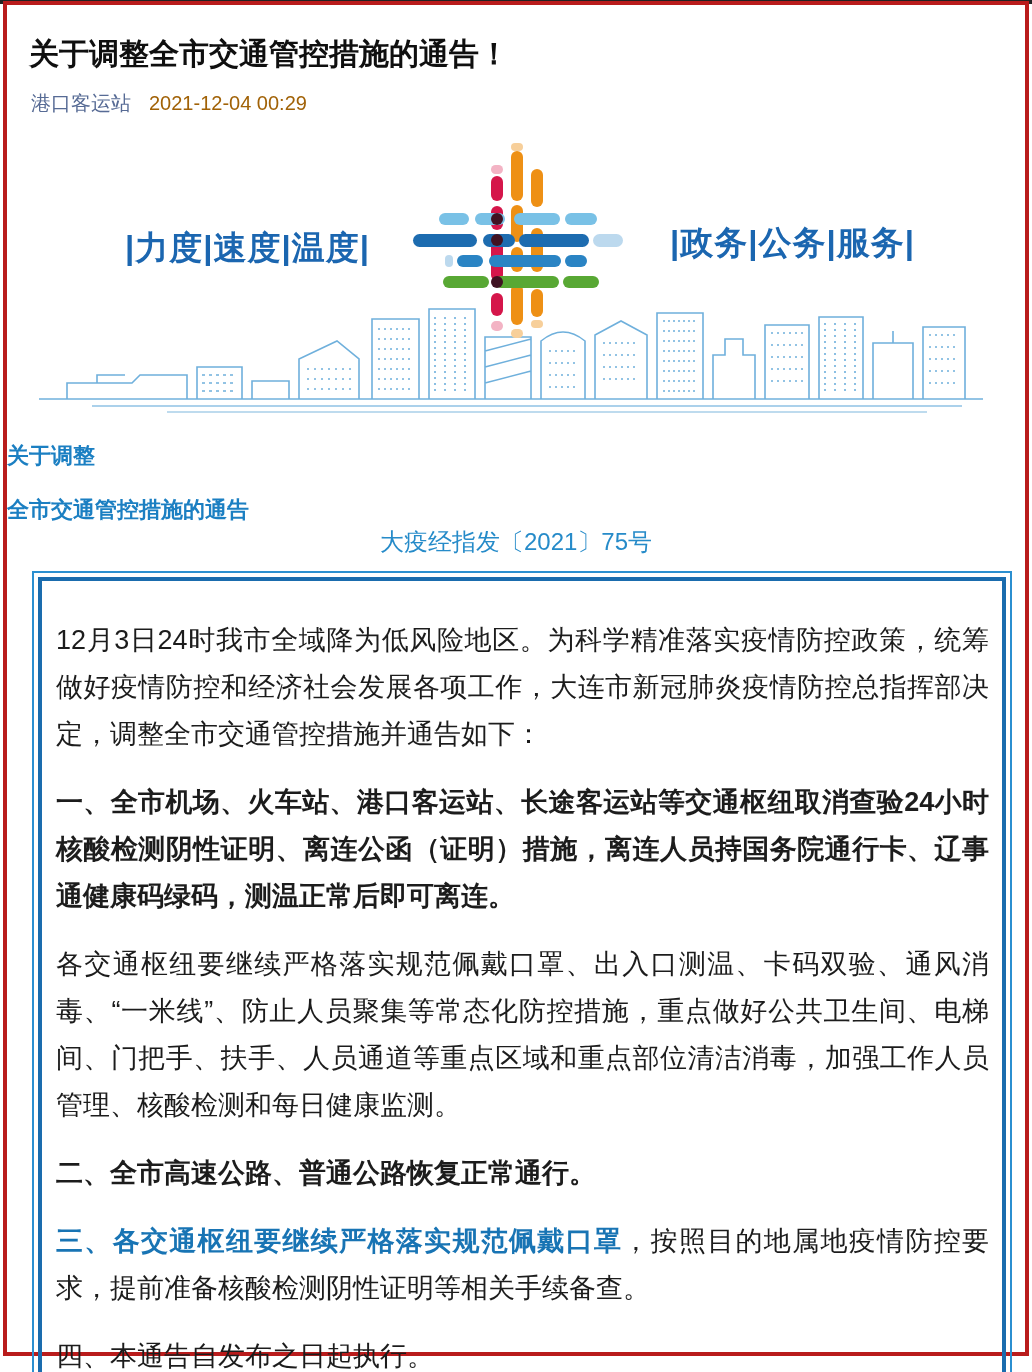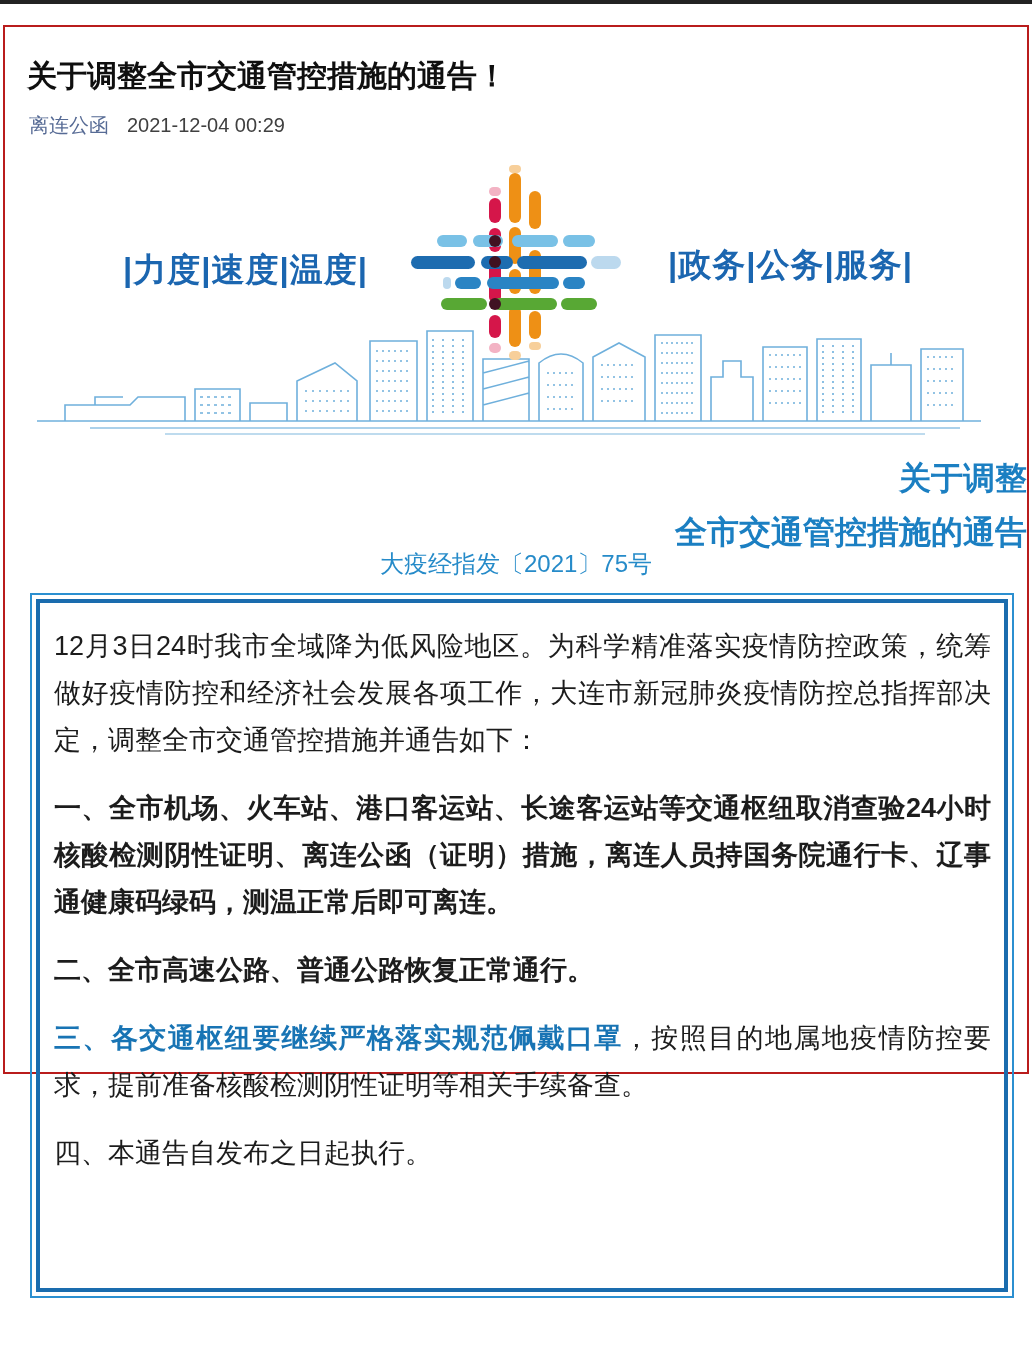--- a/index.html
+++ b/index.html
@@ -8,82 +8,82 @@
     position: relative;
     overflow: hidden;
     background: #ffffff;
     font-family: "Liberation Sans", "DejaVu Sans", sans-serif;
   }
   .top-strip {
     position: absolute; top: 0; left: 0; width: 100%; height: 4px;
     background: #222222;
   }
   .card {
-    position: absolute; left: 3px; right: 3px; top: 25px; height: 1049px;
-    border: 2px solid #b91c1c; background: #ffffff;
+    position: absolute; left: 3px; right: 3px; top: 1px; height: 1355px;
+    border: 4px solid #b91c1c; background: #ffffff;
   }
   .title {
     margin: 29px 0 0 22px;
     font-size: 30px; line-height: 40px; font-weight: 700; color: #0f0f0f;
   }
   .meta { margin: 16px 0 0 24px; font-size: 20px; line-height: 27px; }
   .meta .source { color: #576b95; text-decoration: none; margin-right: 18px; }
-  .meta .time { color: #404040; }
+  .meta .time { color: #a16207; }
 
   .banner { position: relative; margin-top: 26px; height: 270px; }
   .skyline { position: absolute; left: 30px; bottom: -4px; width: 950px; height: 138px; }
   .slogan { position: absolute; font-size: 33px; font-weight: 700; color: #1b66b0; letter-spacing: 1px; white-space: nowrap; }
   .slogan-left  { left: 118px; top: 83px; }
   .slogan-right { left: 663px; top: 78px; }
 
   .logo { position: absolute; left: 0; top: 0; width: 100%; height: 100%; }
   .vb, .hb, .dot { position: absolute; border-radius: 7px; }
   .c-red  { background: #d5164a; }
   .c-pink { background: #f3b3c4; }
   .c-or   { background: #ee9015; }
   .c-orl  { background: #f7cf9a; }
   .c-lb   { background: #79c1e6; }
   .c-db   { background: #1d6cb0; }
   .c-mb   { background: #2a84c4; }
   .c-pb   { background: #bcd9ee; }
   .c-gr   { background: #58a834; }
   .dot    { background: #401222; border-radius: 50%; width: 12px; height: 12px; }
 
-  .h-line { text-align: right; font-weight: 700; font-size: 32px; line-height: 34px; color: #1b7fc2; }
+  .h-line { text-align: left; font-weight: 700; font-size: 22px; line-height: 34px; color: #1b7fc2; }
   .h-first { margin-top: 26px; }
   .h-second { margin-top: 20px; }
   .docnum { text-align: center; font-size: 24px; line-height: 30px; color: #268bc9; font-weight: 400; }
 
   .notice-box-outer {
     margin: 14px 13px 0 25px;
     border: 2px solid #2b8fd0;
     padding: 4px;
   }
   .notice-box-inner {
     border: 4px solid #1a6cae;
     padding: 16px 13px 90px 14px;
   }
   .notice-box-inner p {
     font-size: 27px; line-height: 47px; margin: 21px 0; color: #1c1c1c;
     text-align: justify;
   }
-  .notice-box-inner p:first-child { margin-top: 4px; }
+  .notice-box-inner p:first-child { margin-top: 20px; }
   .em { color: #1874b4; font-weight: 700; }
 </style>
 </head>
 <body>
 
 <div class="top-strip"></div>
 
 <div class="card">
 
   <h1 class="title">关于调整全市交通管控措施的通告！</h1>
 
   <div class="meta">
-    <a href="#" class="source">离连公函</a><span class="time">2021-12-04 00:29</span>
+    <a href="#" class="source">港口客运站</a><span class="time">2021-12-04 00:29</span>
   </div>
 
   <div class="banner">
 
     <svg class="skyline" viewBox="0 0 950 138" preserveAspectRatio="none">
       <g fill="none" stroke="#6fb0dc" stroke-width="1.6">
         <path d="M2 120 H946"></path>
         <path d="M55 127 H925" stroke="#8fc2e5"></path>
         <path d="M130 133 H890" stroke="#a8cfe9"></path>
         <path d="M30 120 V104 H95 L103 96 H150 V120"></path>
@@ -165,19 +165,20 @@
   </div>
 
   <div class="h-line h-first">关于调整</div>
   <div class="h-line h-second">全市交通管控措施的通告</div>
   <div class="docnum">大疫经指发〔2021〕75号</div>
 
   <div class="notice-box-outer">
     <div class="notice-box-inner">
       <p>12月3日24时我市全域降为低风险地区。为科学精准落实疫情防控政策，统筹做好疫情防控和经济社会发展各项工作，大连市新冠肺炎疫情防控总指挥部决定，调整全市交通管控措施并通告如下：</p>
       <p class="em">一、全市机场、火车站、港口客运站、长途客运站等交通枢纽取消查验24小时核酸检测阴性证明、离连公函（证明）措施，离连人员持国务院通行卡、辽事通健康码绿码，测温正常后即可离连。</p>
+      <p>各交通枢纽要继续严格落实规范佩戴口罩、出入口测温、卡码双验、通风消毒、“一米线”、防止人员聚集等常态化防控措施，重点做好公共卫生间、电梯间、门把手、扶手、人员通道等重点区域和重点部位清洁消毒，加强工作人员管理、核酸检测和每日健康监测。</p>
       <p class="em">二、全市高速公路、普通公路恢复正常通行。</p>
       <p><span class="em">三、各交通枢纽要继续严格落实规范佩戴口罩</span><span>，按照目的地属地疫情防控要求，提前准备核酸检测阴性证明等相关手续备查。</span></p>
       <p>四、本通告自发布之日起执行。</p>
     </div>
   </div>
 
 </div>
 
 </body></html>

